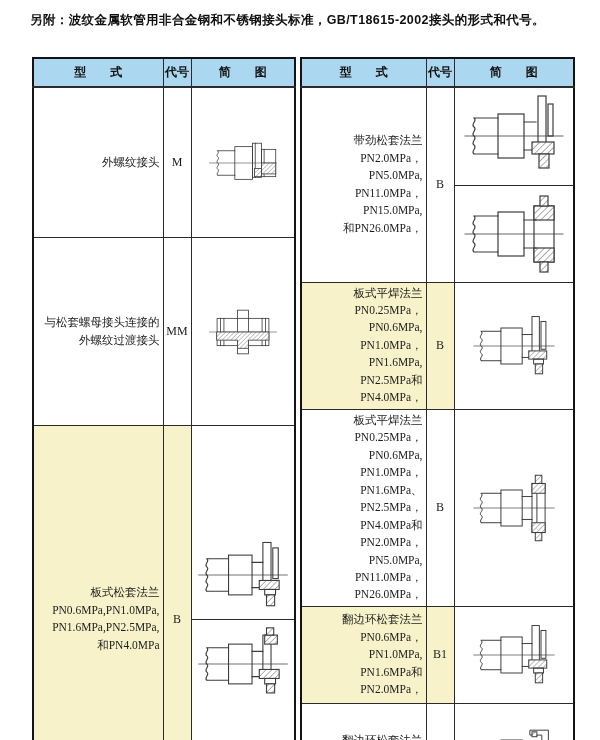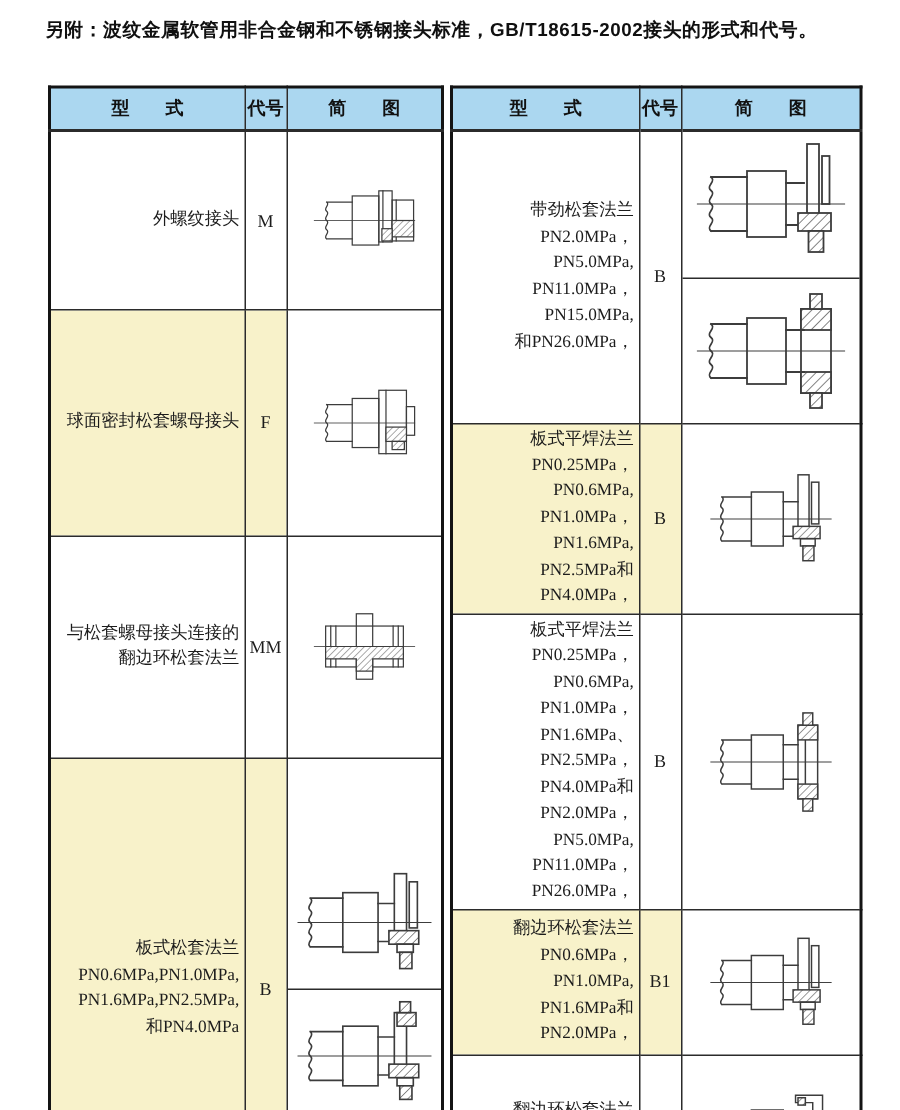--- a/index.html
+++ b/index.html
@@ -67,39 +67,23 @@
                   <rect x="40" y="20" width="26" height="48"></rect>
                   <rect x="66" y="15" width="13" height="50"></rect>
                   <line x1="70" y1="15" x2="70" y2="65"></line>
                   <rect x="79" y="24" width="21" height="40"></rect>
                   <line x1="83" y1="24" x2="83" y2="64"></line>
                   <rect x="79" y="44" width="21" height="16" fill="url(#hatch)"></rect>
                   <rect x="69" y="52" width="10" height="12" fill="url(#hatch)"></rect>
                 </g>
               </svg></td>
           </tr>
-          <tr class="hl" style="height: 88px;">
-            <td class="cell-type">球面密封松套螺母接头</td>
-            <td class="cell-code">F</td>
-            <td class="cell-diagram"><svg viewBox="0 0 104 88" preserveAspectRatio="xMidYMid meet">
-                <g fill="none" stroke="#3c3c3c" stroke-width="1.2" stroke-linecap="square">
-                  <line x1="3" y1="44" x2="101" y2="44" stroke-width="0.8"></line>
-                  <path d="M15 26 c4 3 -4 6 0 9 c4 3 -4 6 0 9 c4 3 -4 6 0 9 c4 3 -4 6 0 9 M15 26 H40 M15 62 H40"></path>
-                  <rect x="40" y="20" width="26" height="48"></rect>
-                  <rect x="66" y="12" width="27" height="62"></rect>
-                  <line x1="73" y1="12" x2="73" y2="74"></line>
-                  <rect x="93" y="28" width="8" height="28"></rect>
-                  <rect x="73" y="48" width="20" height="14" fill="url(#hatch)"></rect>
-                  <rect x="79" y="62" width="12" height="8" fill="url(#hatch)"></rect>
-                </g>
-              </svg></td>
-          </tr>
           <tr style="height: 87px;">
             <td class="cell-type">与松套螺母接头连接的
-翻边环松套法兰</td>
+外螺纹过渡接头</td>
             <td class="cell-code">MM</td>
             <td class="cell-diagram"><svg viewBox="0 0 104 88" preserveAspectRatio="xMidYMid meet">
                 <g fill="none" stroke="#3c3c3c" stroke-width="1.2" stroke-linecap="square">
                   <line x1="3" y1="44" x2="101" y2="44" stroke-width="0.8"></line>
                   <rect x="14" y="24" width="76" height="40"></rect>
                   <path d="M19 24 V64 M24 24 V64 M80 24 V64 M85 24 V64"></path>
                   <rect x="44" y="12" width="16" height="64"></rect>
                   <path d="M14 44 H90 V56 H60 V68 H44 V56 H14 Z" fill="url(#hatch)"></path>
                 </g>
               </svg></td>

